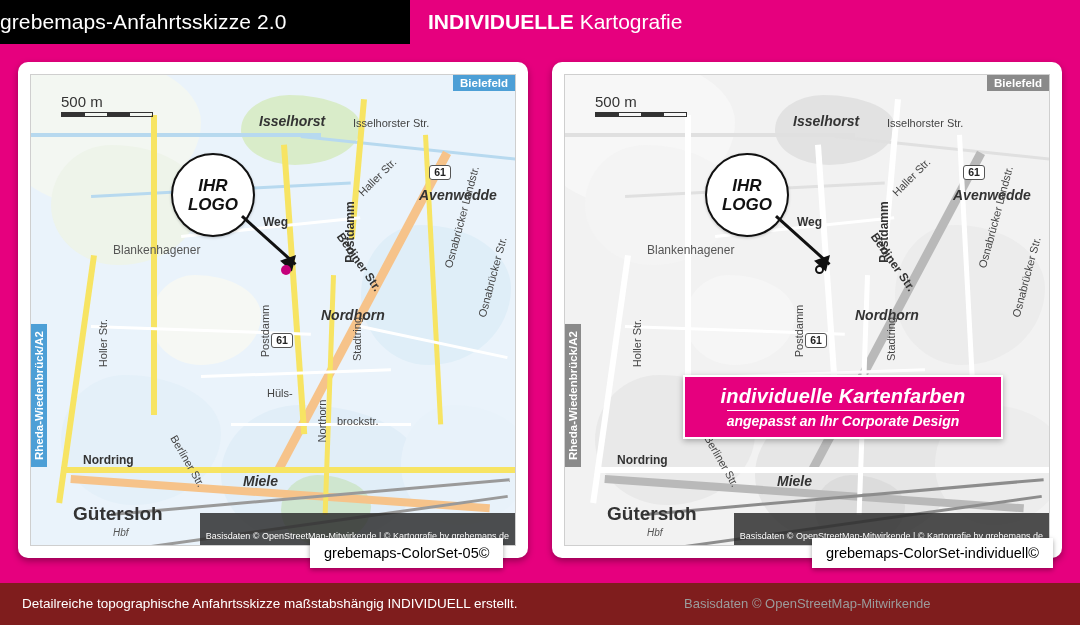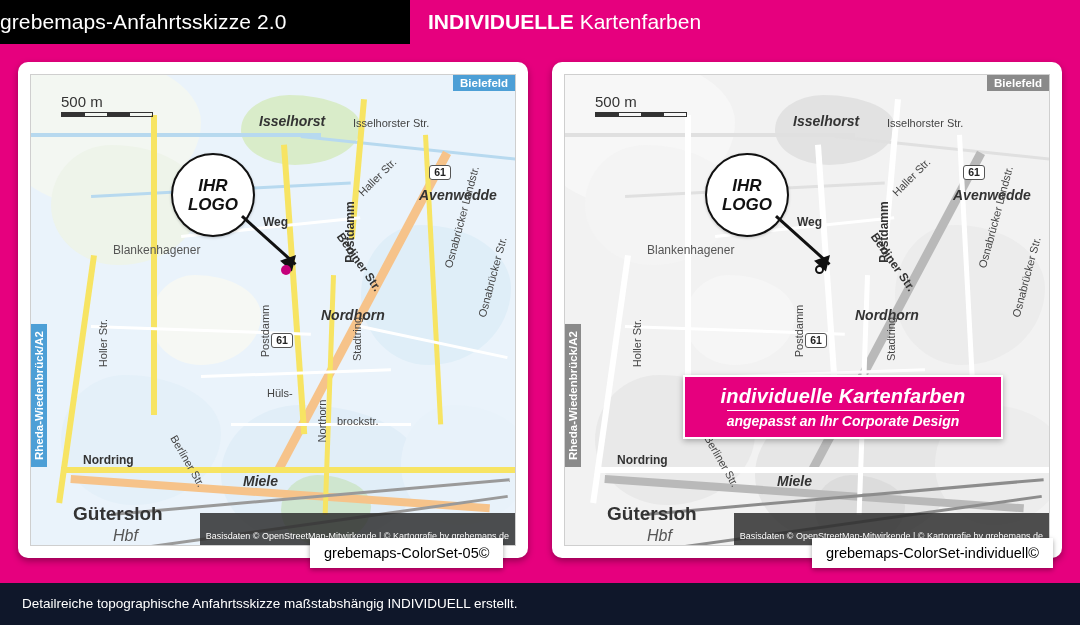--- a/index.html
+++ b/index.html
@@ -21,21 +21,21 @@
   }
   .header-right {
     position:absolute; left:410px; top:0; width:366px; height:44px;
     background:#e6007e; color:#ffffff;
     font-size:21px; line-height:44px; padding-left:18px;
   }
   .header-right b { font-weight:bold; }
   .header-rest { position:absolute; left:776px; top:0; right:0; height:44px; background:#e6007e; }
 
   
-  .footer { position:absolute; left:0; bottom:0; width:1080px; height:42px; background:#0f172a; }
+  .footer { position:absolute; left:0; bottom:0; width:1080px; height:42px; background:#7f1d1d; }
   .footer-text {
     position:absolute; left:22px; top:0; height:42px; line-height:42px;
     color:#ffffff; font-size:13.5px;
   }
   .footer-osm {
     position:absolute; left:684px; top:0; height:42px; line-height:42px;
     color:#9b9b9b; font-size:13px;
   }
   .footer-credit {
     position:absolute; right:14px; top:9px; height:24px; line-height:24px;
@@ -71,21 +71,21 @@
   .r-rail   { background:#9a9a9a; }
   .r-rail-g { background:#8d8d8d; }
 
   
   .lbl { position:absolute; white-space:nowrap; }
   .lbl-city { font-size:19px; font-weight:bold; color:#333; }
   .lbl-town { font-size:14px; font-weight:bold; font-style:italic; color:#333; }
   .lbl-dist { font-size:12px; color:#555; }
   .lbl-str  { font-size:11px; color:#444; }
   .lbl-str-b{ font-size:12px; font-weight:bold; color:#333; }
-  .lbl-small{ font-size:16px; color:#555; }
+  .lbl-small{ font-size:10px; color:#555; }
 
   
   .scale { position:absolute; left:30px; top:18px; width:92px; }
   .scale-label { font-size:15px; color:#333; text-align:left; }
   .scale-bar { margin-top:2px; height:5px; border:1px solid #333; display:flex; }
   .scale-bar div { flex:1; }
   .scale-bar div:nth-child(odd){ background:#333; }
 
   
   .tab {
@@ -164,21 +164,21 @@
   .rot-n75 { transform:rotate(-75deg); }
   .rot-n90 { transform:rotate(-90deg); }
   .rot-p55 { transform:rotate(55deg); }
   .rot-p60 { transform:rotate(60deg); }
 </style>
 </head>
 <body>
 
 <div class="header">
   <div class="header-left">grebemaps-Anfahrtsskizze 2.0</div>
-  <div class="header-right"><b>INDIVIDUELLE</b><span> Kartenfarben</span></div>
+  <div class="header-right"><b>INDIVIDUELLE</b><span> Kartografie</span></div>
   <div class="header-rest"></div>
 </div>
 
 <div class="card left">
   <div class="map color">
 
     <div class="blob" style="left:-30px;top:-20px;width:200px;height:150px;background:#f3f7f2;"></div>
     <div class="blob" style="left:20px;top:70px;width:150px;height:120px;background:#eef4ea;"></div>
     <div class="blob" style="left:210px;top:20px;width:120px;height:70px;background:#d9ecc9;"></div>
     <div class="blob" style="left:120px;top:200px;width:110px;height:90px;background:#f6f8f4;"></div>
@@ -347,13 +347,14 @@
       <div class="l2">angepasst an Ihr Corporate Design</div>
     </div>
 
     <div class="attrib">Basisdaten © OpenStreetMap-Mitwirkende | © Kartografie by grebemaps.de</div>
   </div>
 </div>
 <div class="colorset right-b">grebemaps-ColorSet-individuell©</div>
 
 <div class="footer">
   <div class="footer-text">Detailreiche topographische Anfahrtsskizze maßstabshängig INDIVIDUELL erstellt.</div>
+  <div class="footer-osm">Basisdaten © OpenStreetMap-Mitwirkende</div>
 </div>
 
 </body></html>

